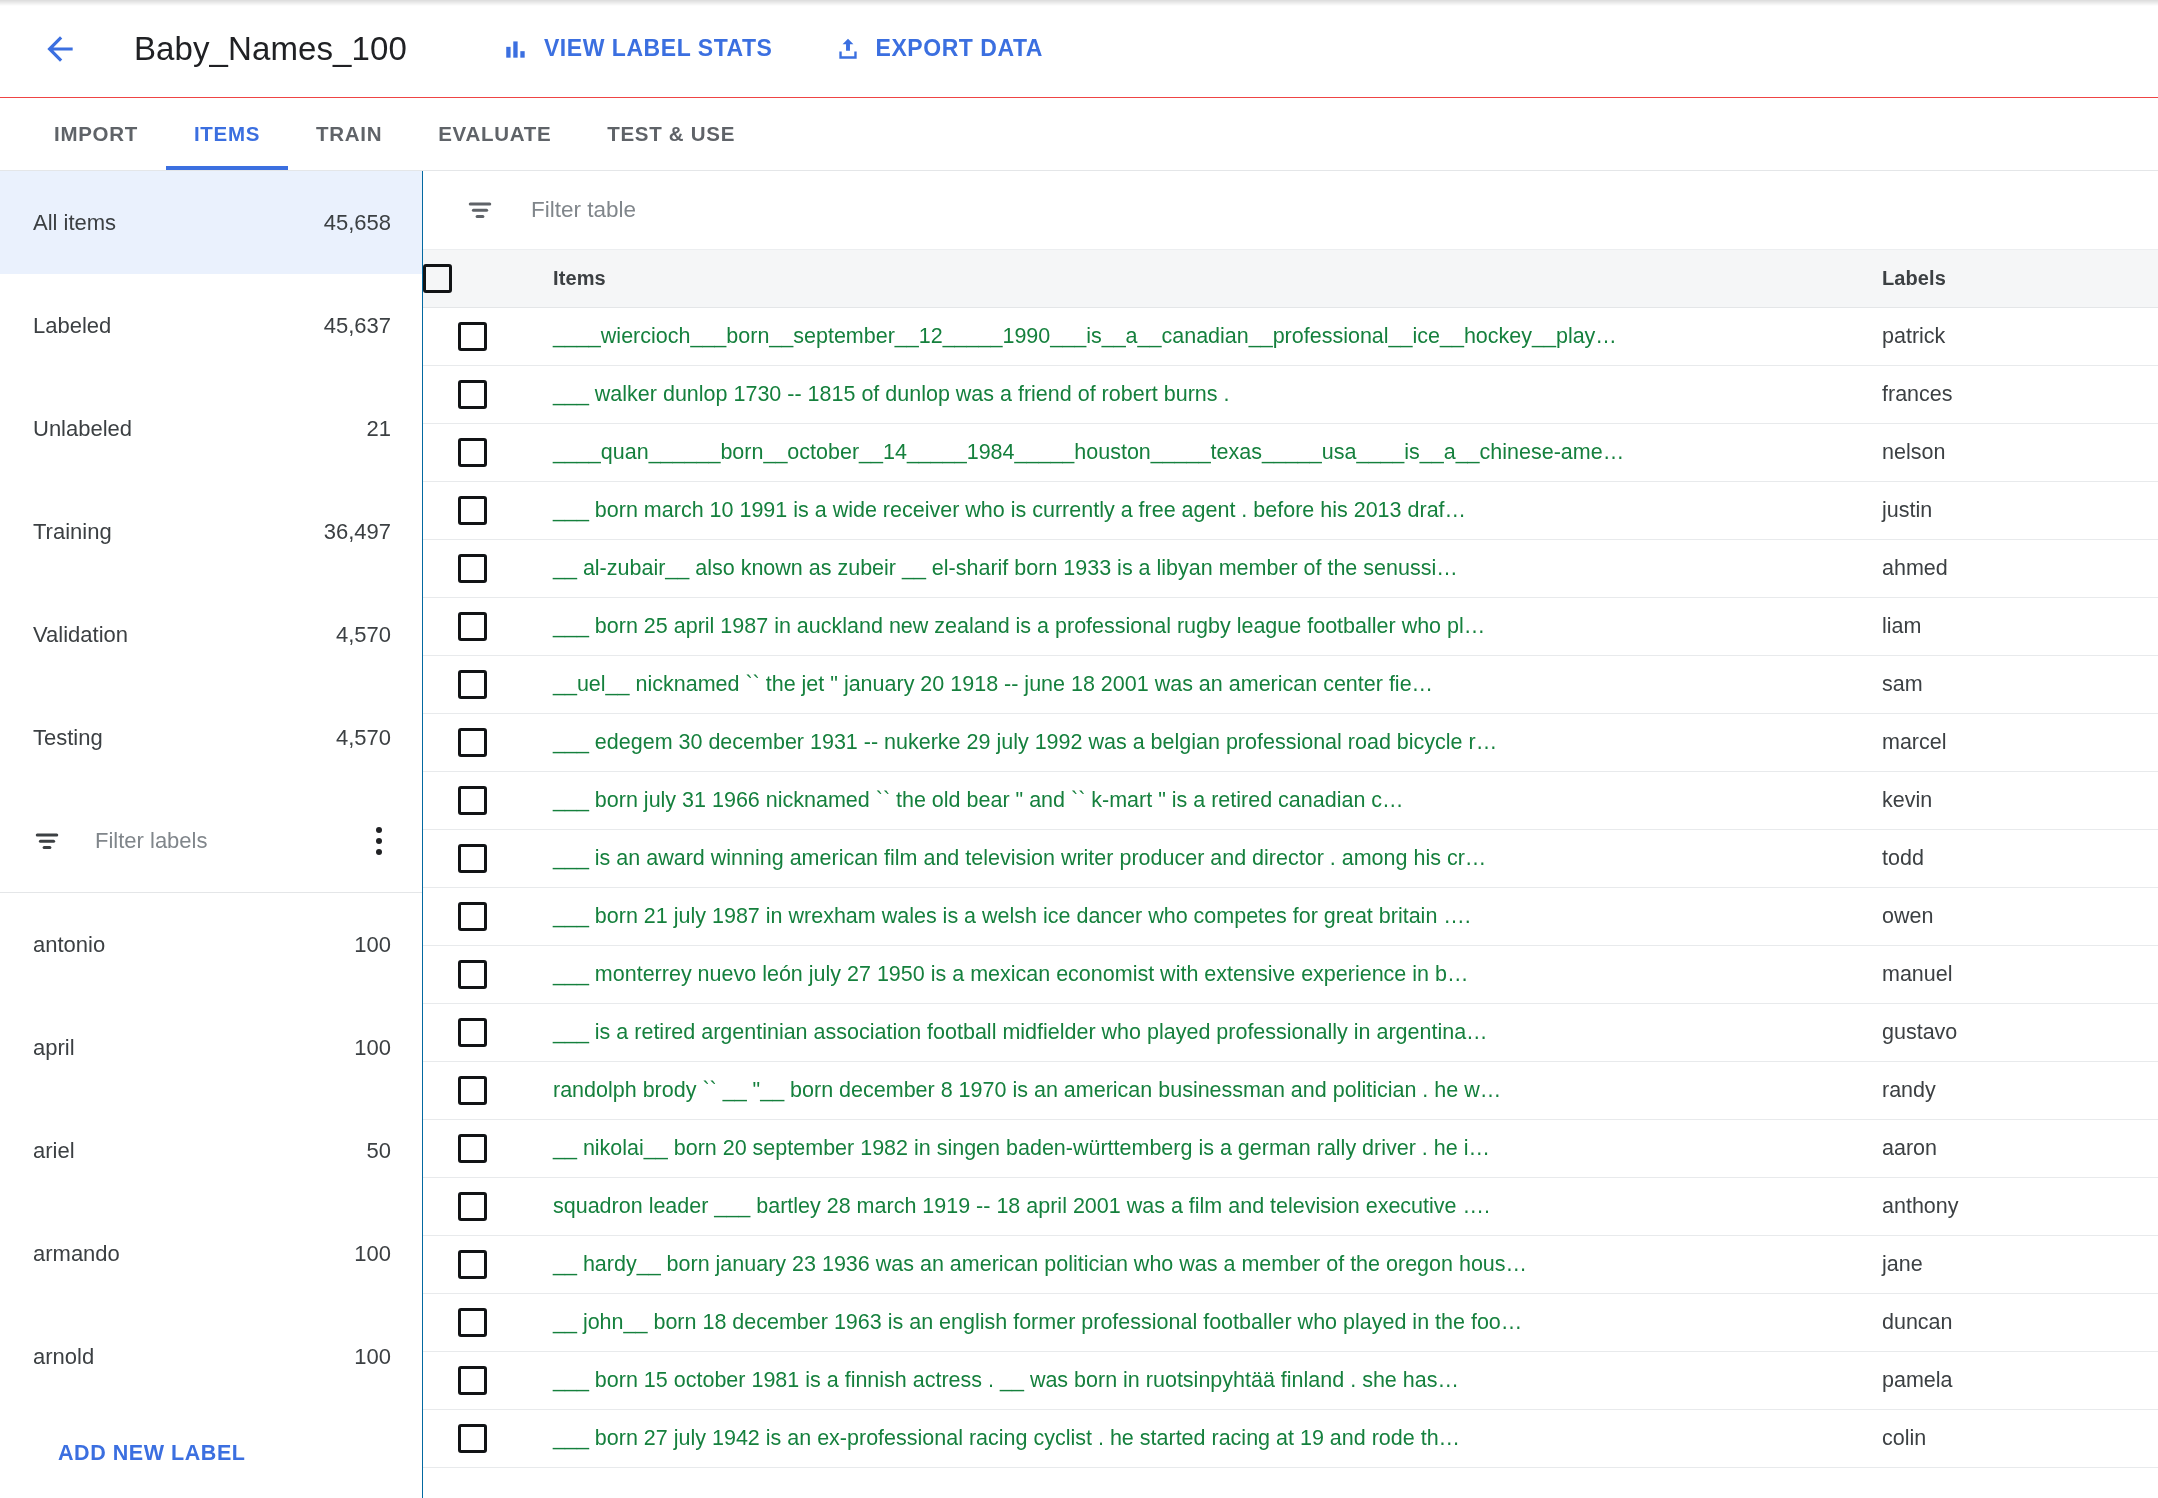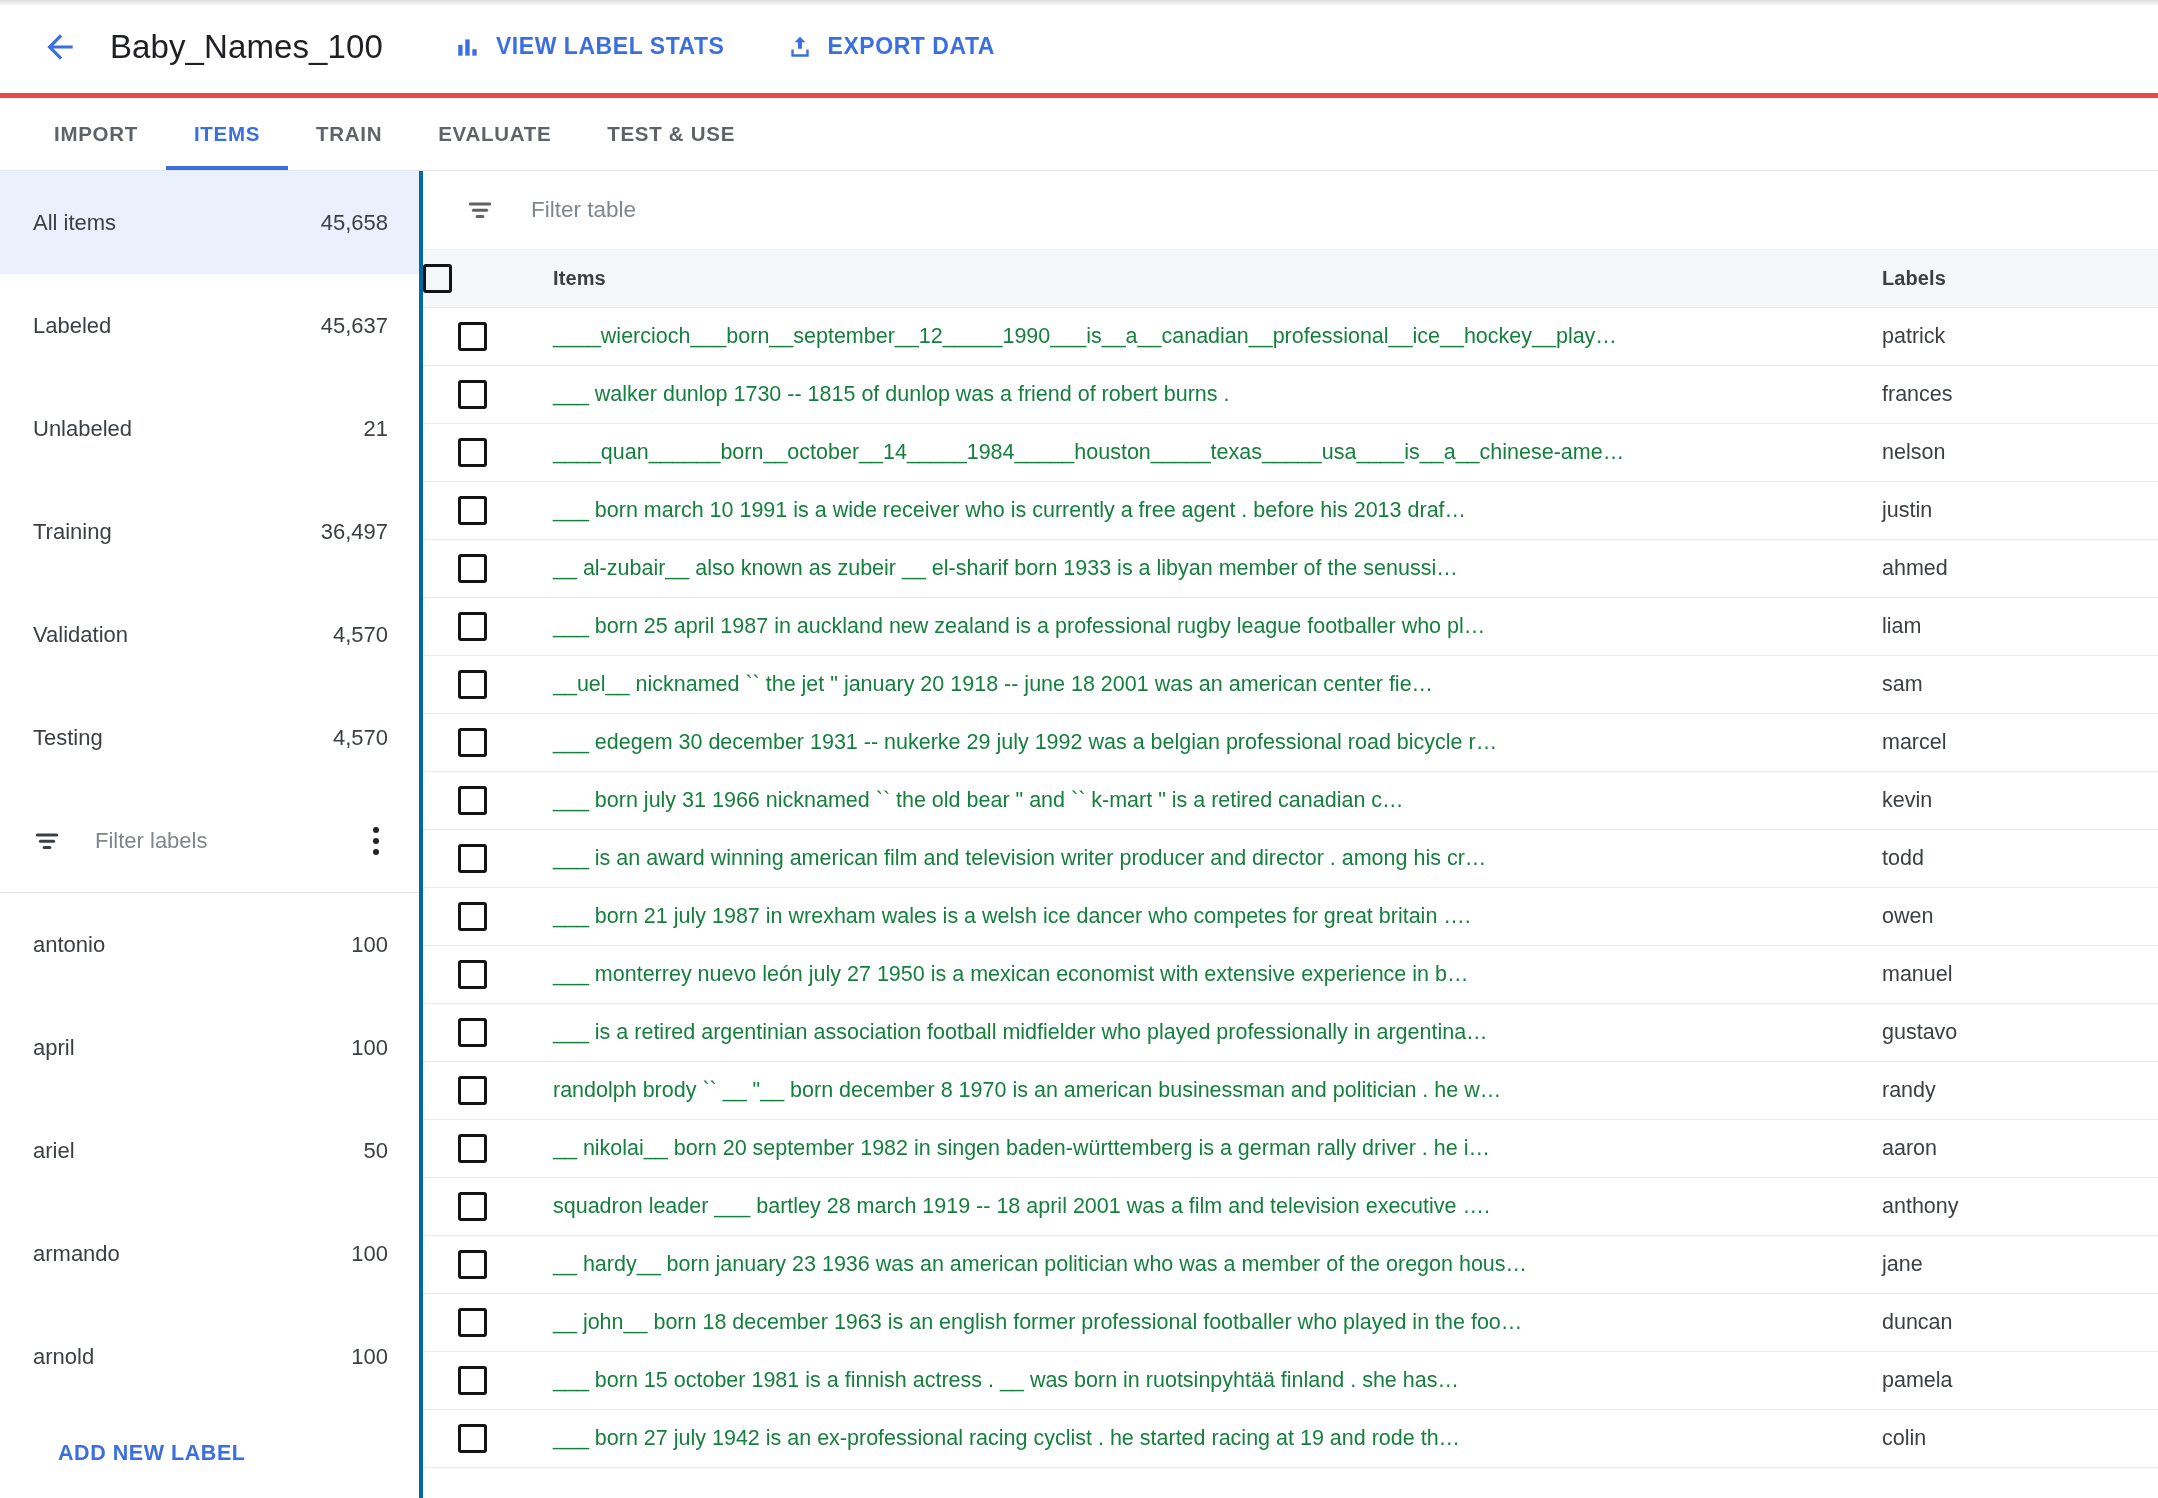--- a/index.html
+++ b/index.html
@@ -11,22 +11,23 @@
     -webkit-font-smoothing: antialiased;
   }
   .app { width: 2158px; height: 1498px; display: flex; flex-direction: column; position: relative; }
 
   
   .topbar {
     height: 98px; flex: 0 0 98px;
     display: flex; align-items: center;
     padding-left: 38px;
     background: #fff;
-    border-bottom: 5px solid #ef4444;
+    border-bottom: 1px solid #ef4444;
     position: relative;
+    gap: 24px;
   }
   .topbar::before{
     content:""; position:absolute; left:0; right:0; top:0; height:6px;
     background: linear-gradient(to bottom, rgba(0,0,0,0.14), rgba(0,0,0,0));
     pointer-events:none;
   }
   .back-btn {
     width: 44px; height: 44px; display: flex; align-items: center; justify-content: center;
     cursor: pointer; flex: 0 0 auto;
   }
@@ -60,21 +61,21 @@
     content: ""; position: absolute; left: 0; right: 0; bottom: 0;
     height: 4px; background: #3b6fe0;
   }
 
   
   .body { flex: 1 1 auto; display: flex; min-height: 0; background:#fff; }
 
   
   .sidebar {
     width: 423px; flex: 0 0 423px;
-    border-right: 4px solid #0369a1;
+    border-right: 1px solid #0369a1;
     background: #fff;
     display: flex; flex-direction: column;
     overflow: hidden;
   }
   .side-row {
     height: 103px; flex: 0 0 103px;
     display: flex; align-items: center; justify-content: space-between;
     padding: 0 31px 0 33px;
     font-size: 22px; color: #3c4043; cursor: pointer;
   }

